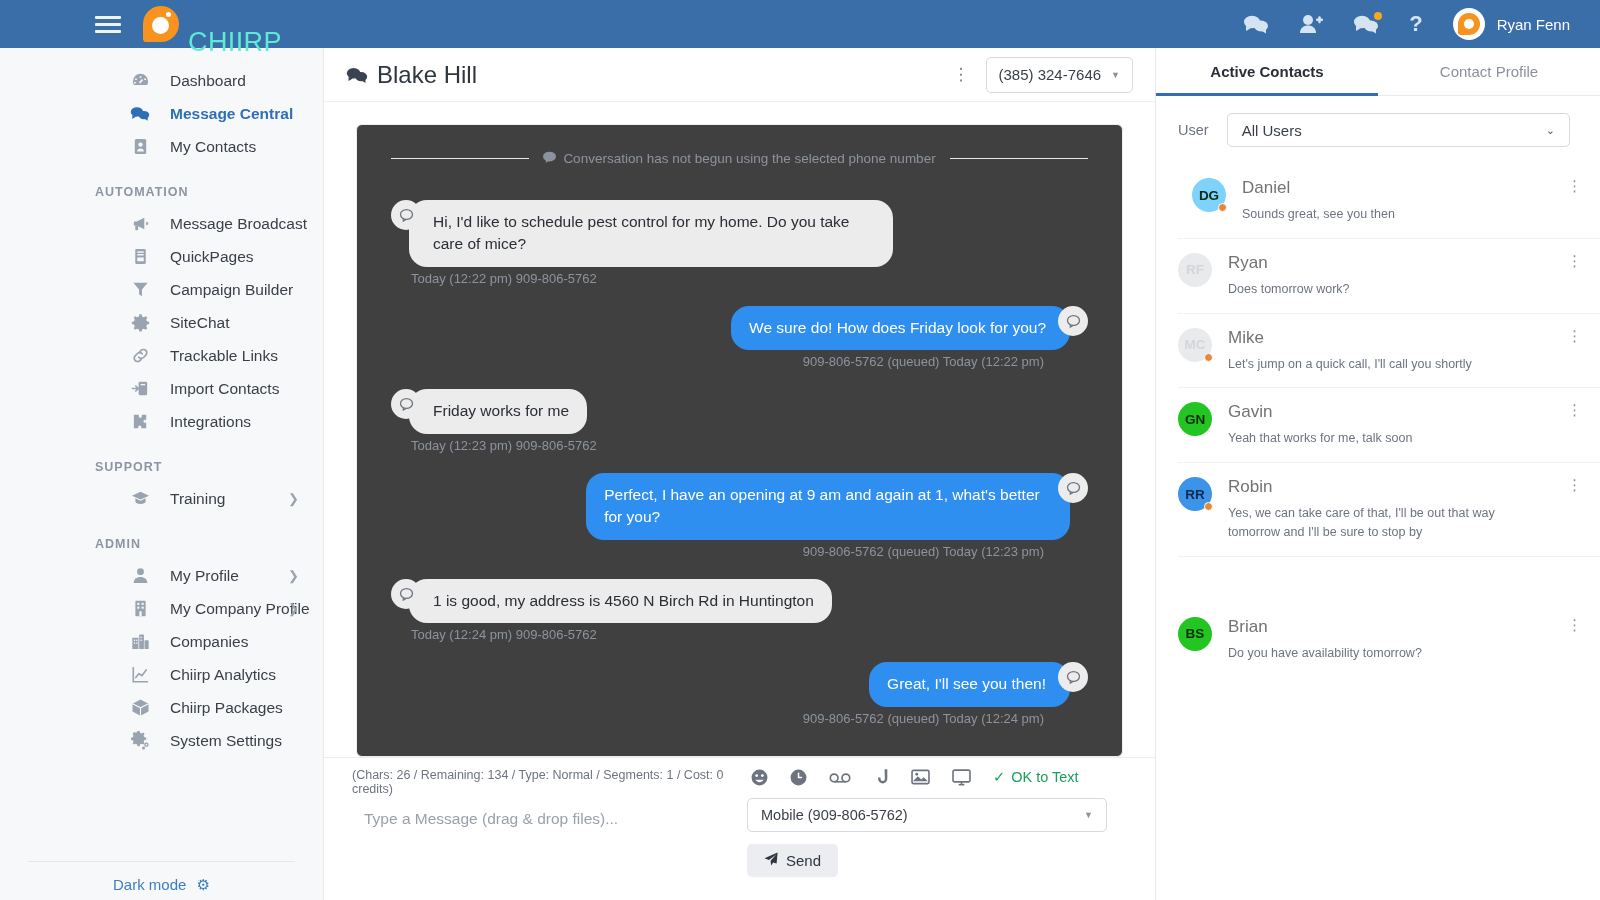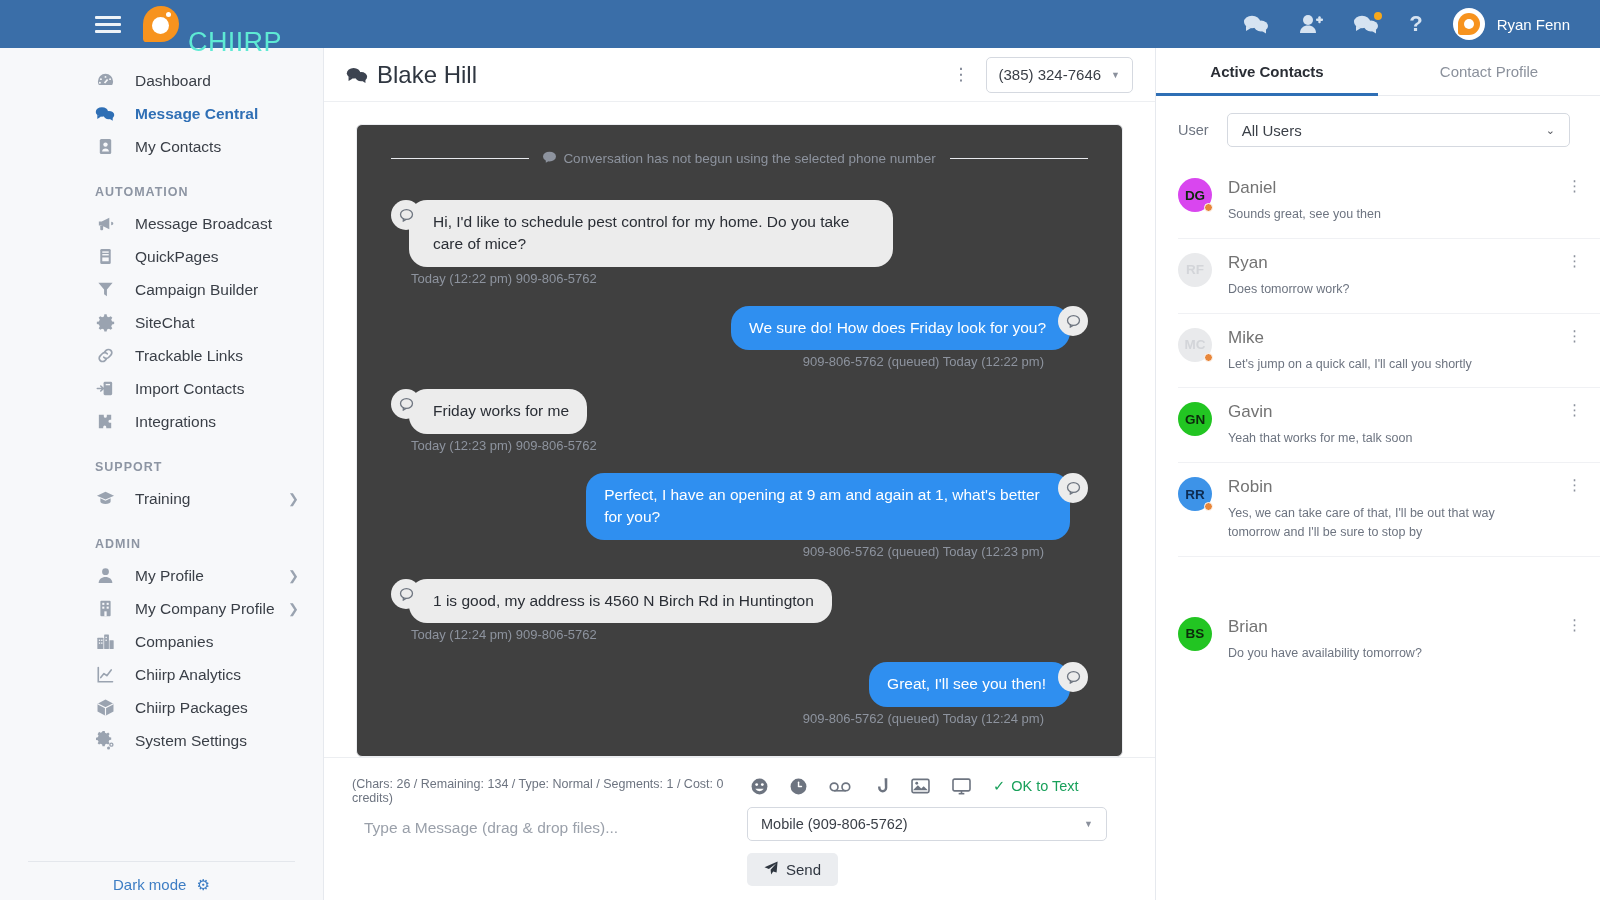--- a/index.html
+++ b/index.html
@@ -55,21 +55,21 @@
   .body-row { display: flex; flex: 1 1 auto; min-height: 0; }
 
   
   .sidebar {
     width: 324px; flex: 0 0 324px; background: #f7f8fa;
     border-right: 1px solid #e6e9ee; padding-top: 16px;
     display: flex; flex-direction: column; overflow: hidden;
   }
   .nav-item {
     display: flex; align-items: center; height: 33px; padding-left: 95px;
-    gap: 20px; color: #3a3f47; font-size: 15.5px; cursor: pointer; position: relative;
+    gap: 20px; color: #3a3f47; font-size: 15.5px; cursor: pointer; position: relative; margin-left: 35px;
   }
   .nav-item .ico { width: 20px; height: 20px; display:flex; align-items:center; justify-content:center; color:#9aa3b0; flex:0 0 20px;}
   .nav-item .ico svg { display:block; }
   .nav-item.active { color: #2f6fb5; font-weight: 700; }
   .nav-item.active .ico { color: #2f6fb5; }
   .nav-item .chev { position: absolute; right: 24px; color:#9aa3b0; font-size: 13px; }
   .nav-section {
     padding-left: 95px; font-size: 12.5px; letter-spacing: 1px; color: #8d95a3;
     font-weight: 700; margin-top: 22px; margin-bottom: 8px;
   }
@@ -117,21 +117,21 @@
     padding: 11px 18px; border-radius: 18px; position:relative; margin-left:-12px; padding-left:24px;
   }
   .msg-row.out .bubble {
     background:#2f8ff0; color:#fff; margin-left:0; margin-right:-12px; padding-right:24px; padding-left:18px;
   }
   .msg-row.out .bub-ico { background:#ececec; color:#6f7681; }
   .meta { font-size: 13px; color: #8d939e; margin: 4px 0 20px 20px; }
   .meta.right { text-align: right; margin: 4px 44px 20px 0; }
 
   
-  .composer { flex: 0 0 auto; border-top: 1px solid #eceef1; background:#fff; padding: 19px 28px 0 28px; display:flex; gap: 18px; height:143px; }
+  .composer { flex: 0 0 auto; border-top: 1px solid #eceef1; background:#fff; padding: 10px 28px 0 28px; display:flex; gap: 18px; height:143px; }
   .comp-left { flex: 1 1 auto; min-width:0; }
   .comp-stats { font-size: 12.5px; color:#6d7480; margin-bottom: 14px; }
   .comp-input { font-size: 15.5px; color:#9aa0aa; padding-left: 12px; }
   .comp-right { width: 380px; flex: 0 0 380px; display:flex; flex-direction:column; align-items:flex-start; }
   .comp-icons { display:flex; align-items:center; gap: 22px; color:#6d7480; margin-bottom: 12px; padding-left: 4px; }
   .comp-icons .ci { cursor:pointer; display:flex; }
   .ok-text { color:#18a05a; font-size:14.5px; display:flex; align-items:center; gap:6px; white-space:nowrap; cursor:pointer; }
   .mobile-select {
     width: 360px; height: 34px; border:1px solid #d5d9e0; border-radius:5px; background:#fff;
     display:flex; align-items:center; padding: 0 13px; font-size:14.5px; color:#3a3f47; cursor:pointer;
@@ -618,21 +618,21 @@
         </div>
       <div class="rp-filter">
         <div class="lbl">User</div>
         <div class="user-select">
           <span>All Users</span>
           <span class="caret">⌄</span>
         </div>
       </div>
       <div class="contacts" id="contacts">
           <div class="contact">
-            <div class="c-ava" style="background: #d946ef; color: rgb(12, 42, 12);">
+            <div class="c-ava" style="background: #7dd3fc; color: rgb(12, 42, 12); margin-left: 14px;">
               <span>DG</span>
               <span class="pres"></span>
             </div>
             <div class="c-body">
               <div class="c-name">Daniel</div>
               <div class="c-prev">Sounds great, see you then</div>
             </div>
             <div class="c-kebab">⋮</div>
           </div>
           <div class="contact">

